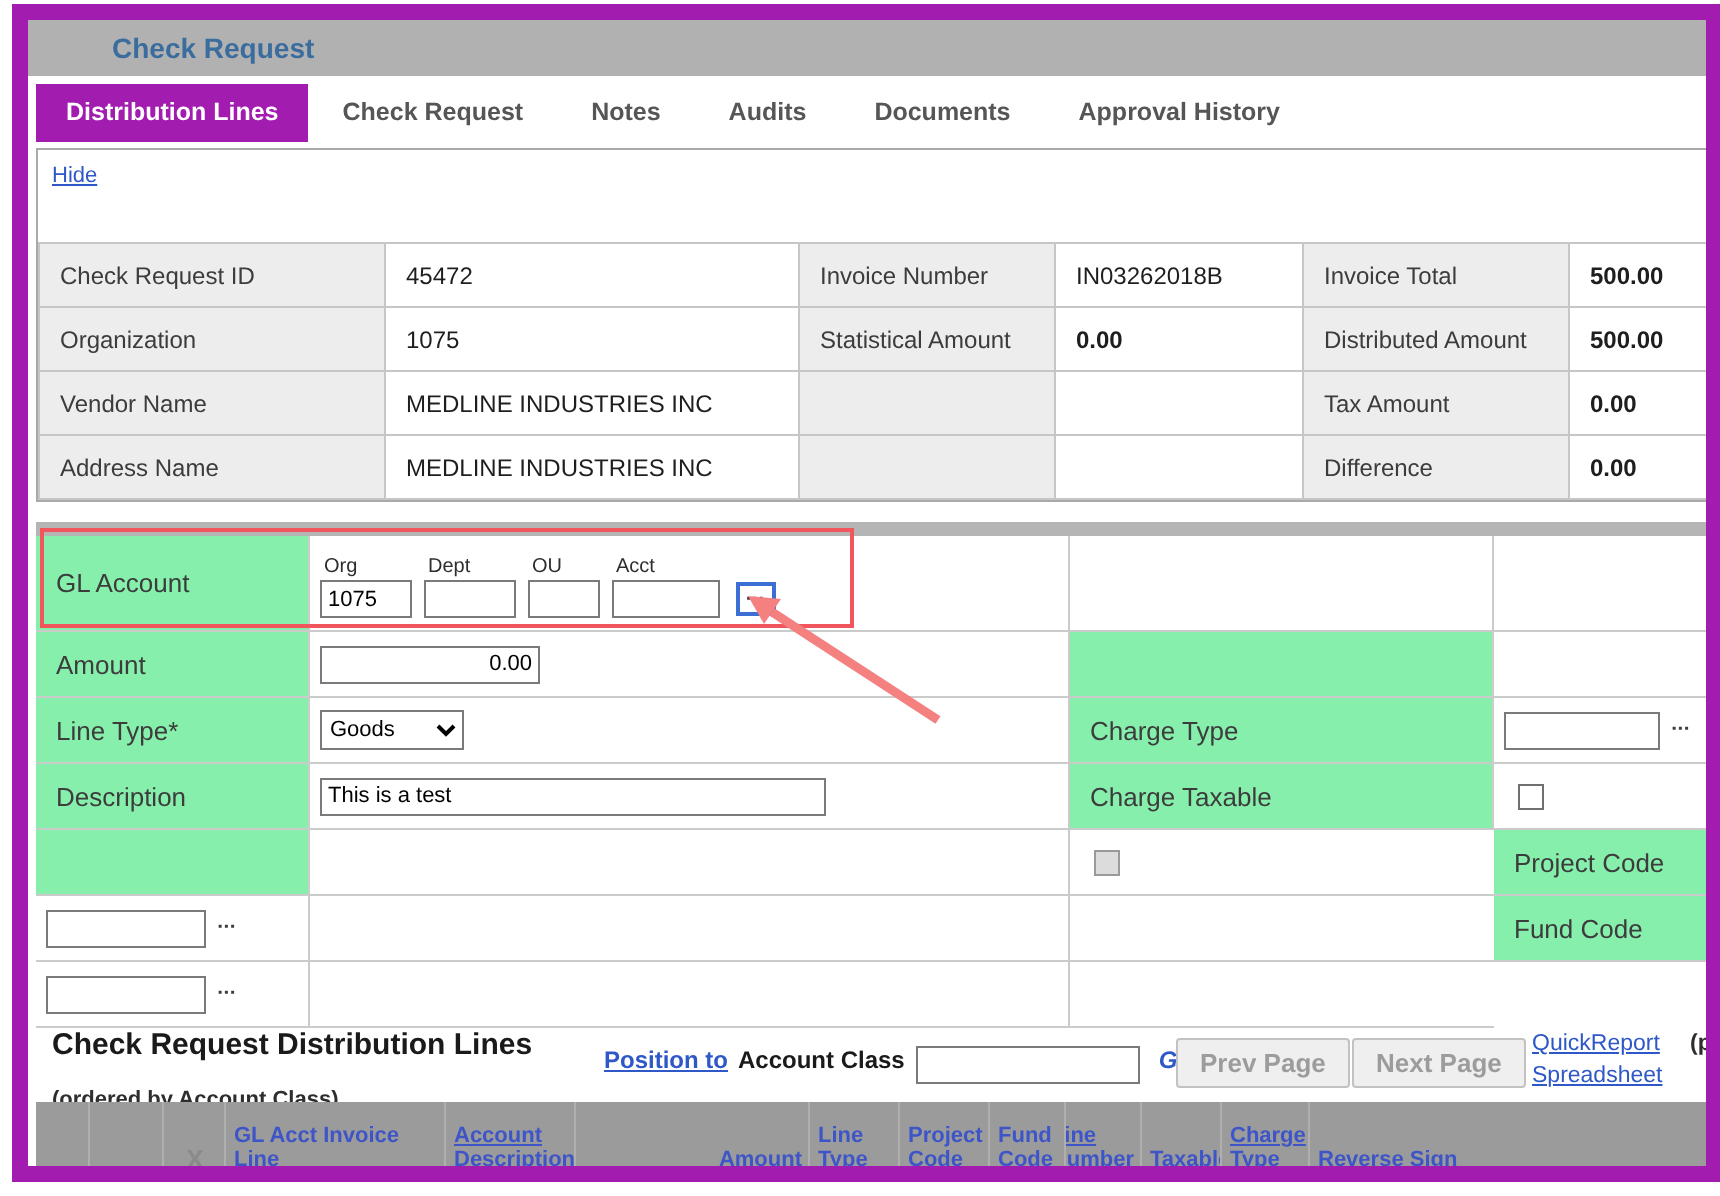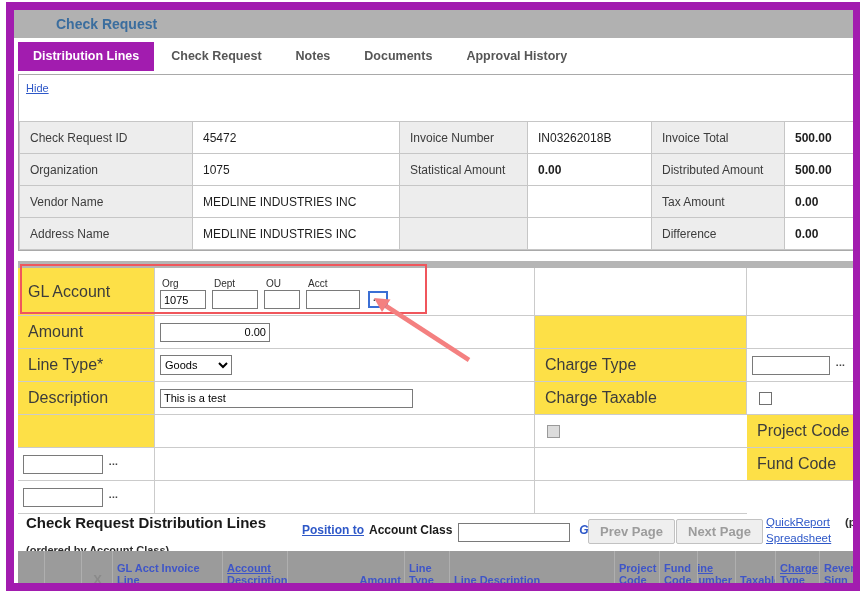--- a/index.html
+++ b/index.html
@@ -33,21 +33,21 @@
   .dist-tab { position:absolute; top:222px; left:4px; height:29px; background:#4086BA;
               color:#fff; font-size:16px; font-weight:normal; line-height:29px; padding:0 16px;margin-top:44px; }
   .dist-bar { position:absolute; top:251px; left:4px; width:843px; height:7px; background:#B5B5B5; }
 
   
   .form { position:absolute; top:258px; left:4px; width:843px; display:grid;
           grid-template-columns:137px 380px 212px 1fr;
           grid-template-rows:48px repeat(6, 33px); }
   .fc { border-bottom:1px solid #CBCBCB; border-right:1px solid #CBCBCB; display:flex; align-items:center; }
   .fc.lastcol { border-right:none; }
-  .flabel { background:#fde047; padding-left:10px; font-size:16px; color:#3C3C3C; }
+  .flabel { background:#86efac; padding-left:10px; font-size:13px; color:#3C3C3C; }
   .fval { background:#fff; padding-left:5px; }
   input.txt { height:19px; border:1px solid #7A7A7A; font-family:"Liberation Sans",sans-serif;
               font-size:11px; padding:0 3px; }
   select.sel { height:20px; border:1px solid #7A7A7A; font-family:"Liberation Sans",sans-serif;
                font-size:11px; background:#fff; }
   .dots { font-size:6px; letter-spacing:1px; color:#3C3C3C; margin-left:6px; line-height:6px; cursor:pointer; }
   .gl-group { display:flex; align-items:flex-end; padding-top:4px; }
   .gl-field { display:flex; flex-direction:column; margin-right:6px; }
   .gl-field .mini { font-size:10px; color:#2E2E2E; margin:0 0 1px 2px; }
   .gl-lookup { margin-left:2px; margin-bottom:1px; width:20px; height:17px; border:2px solid #3B6FD4;
@@ -104,20 +104,21 @@
 <div class="panel">
 
   <div class="titlebar">
     <span class="title">Check Request</span>
   </div>
 
   <div class="tabbar">
     <div class="tab active">Distribution Lines</div>
     <div class="tab">Check Request</div>
     <div class="tab">Notes</div>
+    <div class="tab">Audits</div>
     <div class="tab">Documents</div>
     <div class="tab">Approval History</div>
   </div>
 
   <div class="infobox">
     <div class="hide-row">
       <a href="#">Hide</a>
     </div>
     <table class="info">
       <colgroup>
@@ -271,21 +272,20 @@
   <div class="grid-head">
     <div class="gh w1"></div>
     <div class="gh w2"></div>
     <div class="gh w3">
         <span class="xicon">X</span>
       </div>
     <div class="gh w4">GL Acct Invoice Line</div>
     <div class="gh w5 u">Account Description</div>
     <div class="gh w6 right">Amount</div>
     <div class="gh w7">Line Type</div>
-    <div class="gh w8">Line Description</div>
     <div class="gh w9">Project Code</div>
     <div class="gh w10">Fund Code</div>
     <div class="gh w11 u right">Line Number</div>
     <div class="gh w12">Taxable</div>
     <div class="gh w13 u">Charge Type</div>
     <div class="gh w14">Reverse Sign</div>
   </div>
 
   <div class="grid-row">
     <div class="gc w1">

